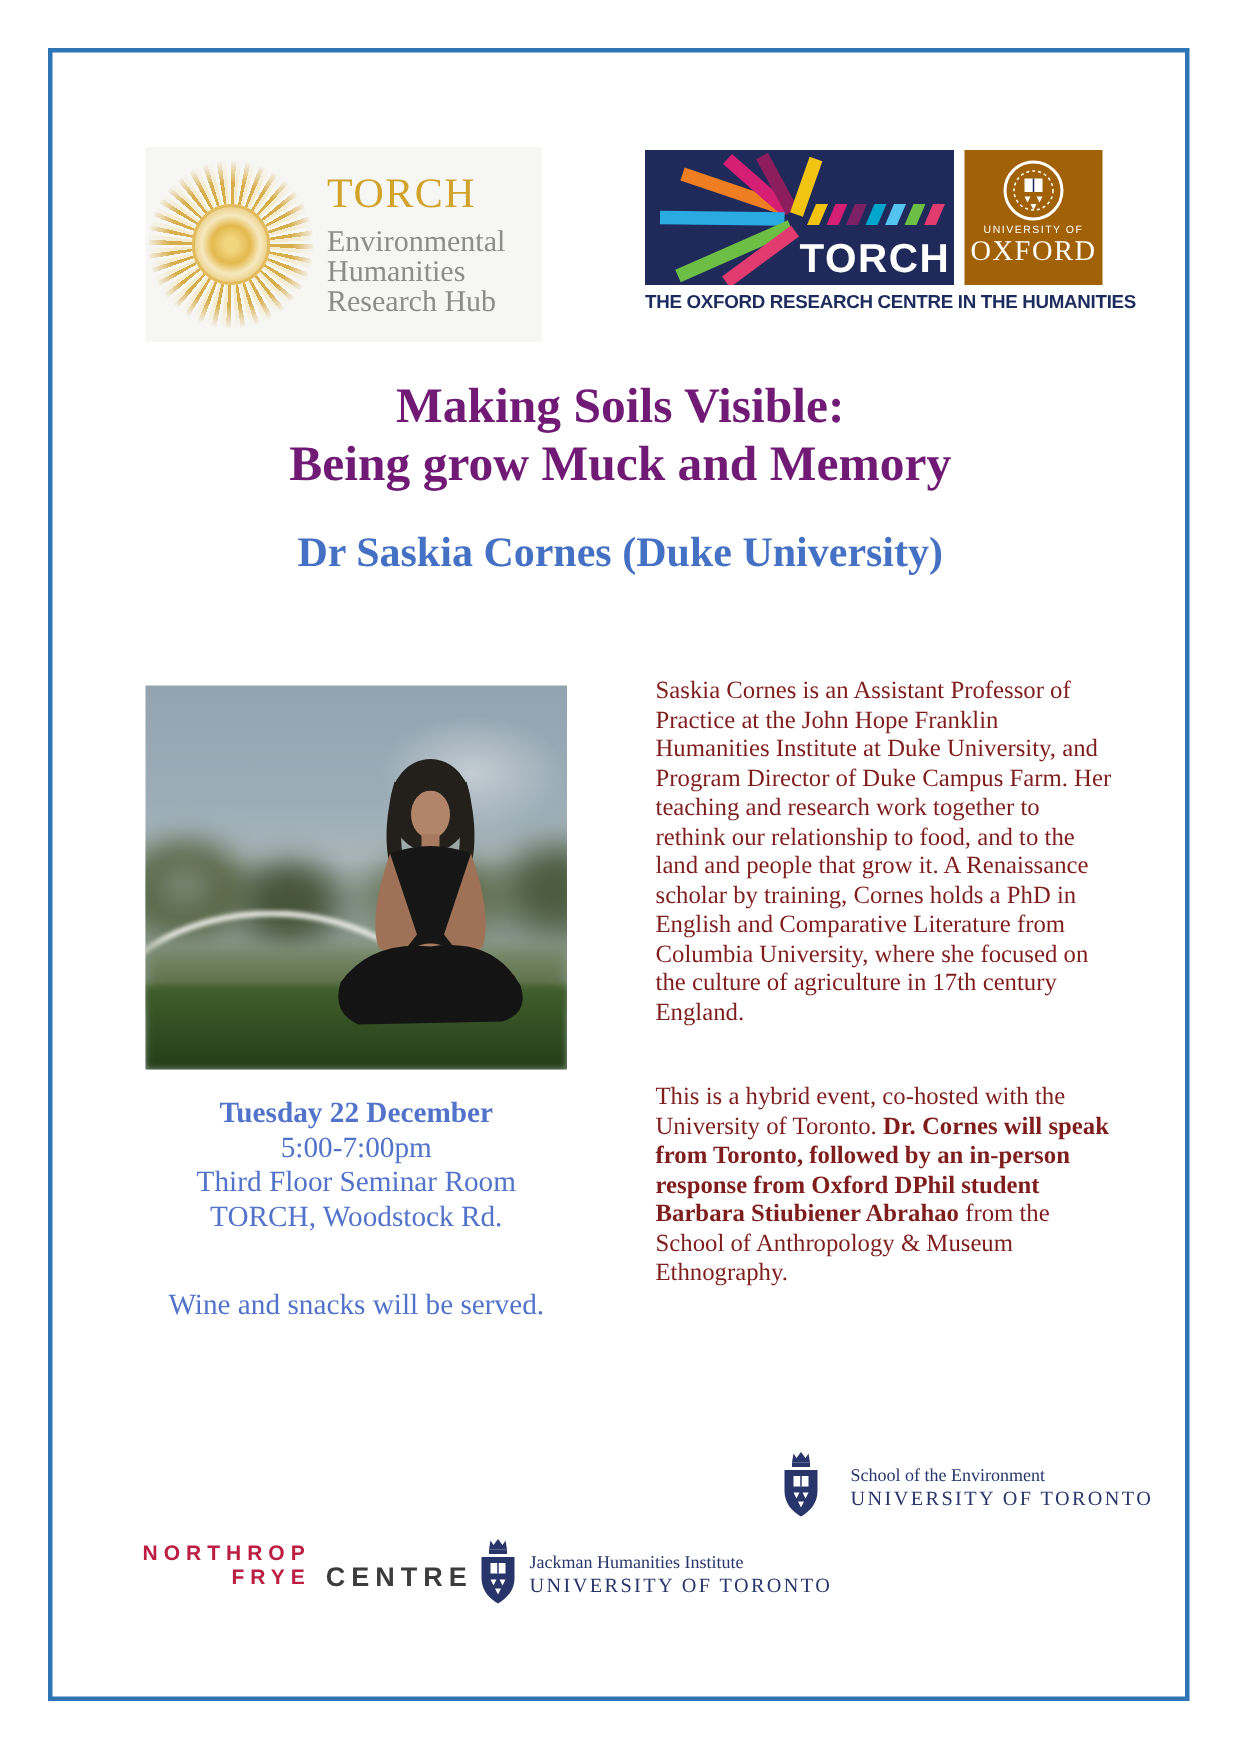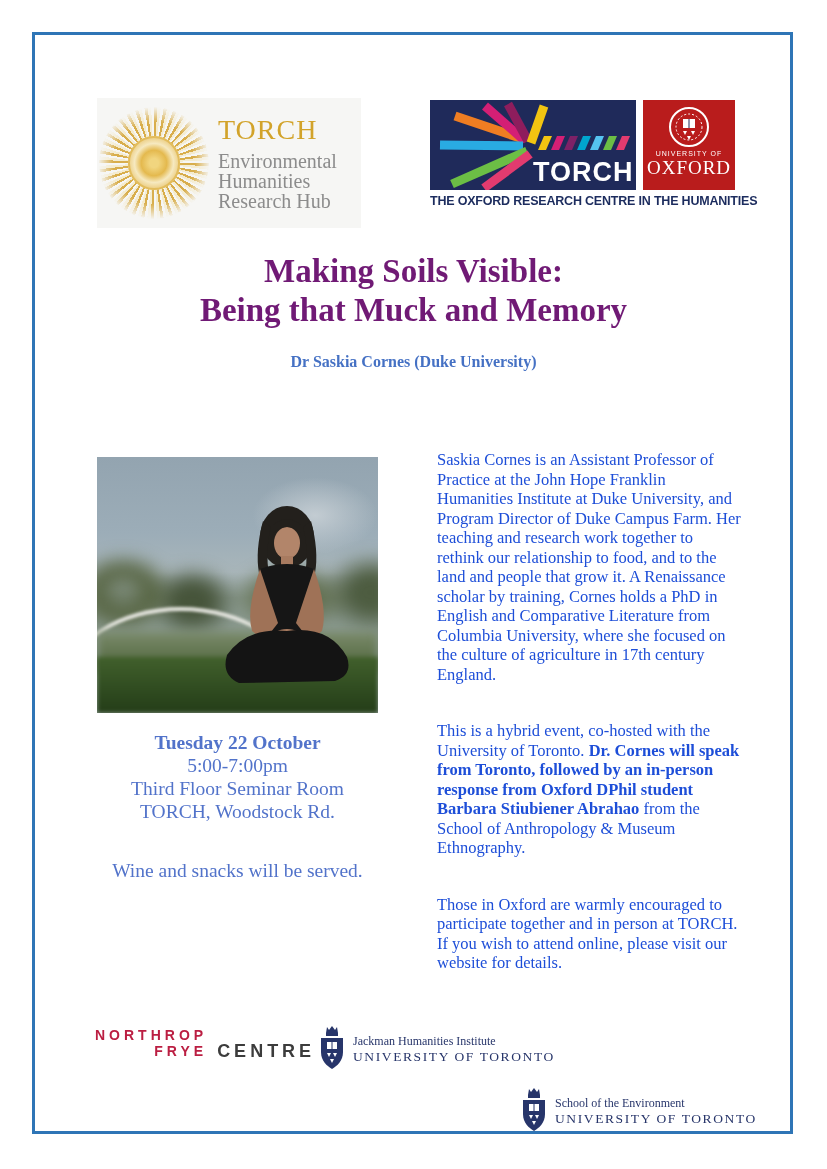--- a/index.html
+++ b/index.html
@@ -35,38 +35,38 @@
   }
   .ehr-sub div{font-size:20px;line-height:20px;color:#8c8c8c;}
   
   .torch-box{
     position:absolute;left:430px;top:100px;width:206px;height:90px;
     background:#1f2a5a;
   }
   .torch-box svg{display:block;}
   .oxford-box{
     position:absolute;left:643px;top:100px;width:92px;height:90px;
-    background:#b91c1c;color:#fff;text-align:center;
+    background:#a16207;color:#fff;text-align:center;
   }
   .ox-crest{margin:5px auto 0;display:block;}
   .ox-l1{font-family:"Liberation Sans",sans-serif;font-size:7px;letter-spacing:1px;margin-top:1px;}
   .ox-l2{font-size:19px;letter-spacing:1px;margin-top:0px;}
   .torch-tagline{
     position:absolute;left:430px;top:194px;width:307px;
     font-family:"Liberation Sans",sans-serif;font-weight:bold;font-size:12.5px;
     letter-spacing:-0.2px;color:#1c2c5e;white-space:nowrap;
   }
   
   .title{
     position:absolute;left:0;width:827px;top:252px;text-align:center;
     color:#701a75;font-weight:bold;font-size:33px;line-height:39px;
   }
   .speaker{
     position:absolute;left:0;width:827px;top:353px;text-align:center;
-    color:#4571c4;font-weight:bold;font-size:16px;
+    color:#4571c4;font-weight:bold;font-size:28px;
   }
   
   .photo{
     position:absolute;left:97px;top:457px;width:281px;height:256px;overflow:hidden;
     background:linear-gradient(180deg,#93a4b0 0%,#9cadb8 30%,#a9b6ba 45%,#8b9a90 55%);
   }
   .photo .skyglow{position:absolute;left:55%;top:8%;width:45%;height:30%;
     background:radial-gradient(ellipse,#c3ccd2 0%,rgba(195,204,210,0) 70%);}
   .photo .trees{position:absolute;left:-10px;top:95px;width:301px;height:90px;filter:blur(7px);
     background:
@@ -85,37 +85,37 @@
   
   .details{
     position:absolute;left:85px;top:731px;width:305px;text-align:center;
     color:#5273ca;font-size:19.5px;line-height:23px;
   }
   .details .d-date{font-weight:bold;}
   .details .d-note{margin-top:36px;}
   
   .bio{
     position:absolute;left:437px;top:450px;width:306px;
-    font-size:16.5px;line-height:19.5px;color:#1d4ed8;
+    font-size:16.5px;line-height:19.5px;color:#7f1d1d;
   }
   .bio p{margin:0 0 37px 0;}
   .bio .b{font-weight:bold;}
   
   .nf{
     position:absolute;left:95px;top:1027px;display:flex;align-items:flex-end;
     font-family:"Liberation Sans",sans-serif;font-weight:bold;
   }
   .nf-left{text-align:right;color:#bb1e42;font-size:14px;line-height:16px;letter-spacing:4px;}
   .nf-bar{width:2px;background:#9aa3b0;margin:0 5px 0 3px;}
   .nf-centre{align-self:flex-end;color:#3c3c3c;font-size:18px;letter-spacing:4px;line-height:16px;}
   .uoft{
     position:absolute;display:flex;align-items:center;color:#27356a;
   }
   .uoft.jackman{left:318px;top:1026px;}
-  .uoft.environment{left:520px;top:1088px;}
+  .uoft.environment{left:520px;top:968px;gap:12px;}
   .uoft svg{flex:0 0 auto;display:block;}
   .uoft .txt{margin-left:7px;line-height:1;}
   .uoft .dept{font-size:12px;margin-bottom:3px;}
   .uoft .univ{font-size:13.5px;letter-spacing:1.6px;white-space:nowrap;}
 </style>
 </head>
 <body>
 
 <div class="frame"></div>
 
@@ -163,21 +163,21 @@
     <polygon points="24,26 28,26 26,30" fill="#ffffff"></polygon>
     <polygon points="20,31 24,31 22,35" fill="#ffffff"></polygon>
   </svg>
   <div class="ox-l1">UNIVERSITY OF</div>
   <div class="ox-l2">OXFORD</div>
 </div>
 <div class="torch-tagline">THE OXFORD RESEARCH CENTRE IN THE HUMANITIES</div>
 
 <div class="title">
   <div>Making Soils Visible:</div>
-  <div>Being that Muck and Memory</div>
+  <div>Being grow Muck and Memory</div>
 </div>
 <div class="speaker">Dr Saskia Cornes (Duke University)</div>
 
 <div class="photo">
   <div class="skyglow"></div>
   <div class="trees"></div>
   <div class="hoop"></div>
   <div class="field"></div>
   <div class="grass"></div>
   <svg class="person" width="281" height="256" viewBox="0 0 281 256">
@@ -189,31 +189,30 @@
     <rect x="184" y="99" width="12" height="12" fill="#a87b60"></rect>
     <path d="M163,112 q27,-10 54,0 l6,60 q-33,10 -66,0 Z" fill="#161616"></path>
     <path d="M163,112 q-14,40 -8,62 l12,10 14,-18 Z" fill="#9f7257"></path>
     <path d="M217,112 q14,40 8,62 l-12,10 -14,-18 Z" fill="#9f7257"></path>
     <ellipse cx="190" cy="182" rx="16" ry="10" fill="#a87b60"></ellipse>
     <path d="M130,198 q20,-28 60,-24 q42,-6 60,26 q6,18 -12,24 l-96,2 q-18,-8 -12,-28 Z" fill="#141414"></path>
   </svg>
 </div>
 
 <div class="details">
-  <div class="d-date">Tuesday 22 October</div>
+  <div class="d-date">Tuesday 22 December</div>
   <div>5:00-7:00pm</div>
   <div>Third Floor Seminar Room</div>
   <div>TORCH, Woodstock Rd.</div>
   <div class="d-note">Wine and snacks will be served.</div>
 </div>
 
 <div class="bio">
   <p>Saskia Cornes is an Assistant Professor of Practice at the John Hope Franklin Humanities Institute at Duke University, and Program Director of Duke Campus Farm. Her teaching and research work together to rethink our relationship to food, and to the land and people that grow it. A Renaissance scholar by training, Cornes holds a PhD in English and Comparative Literature from Columbia University, where she focused on the culture of agriculture in 17th century England.</p>
   <p><span>This is a hybrid event, co-hosted with the University of Toronto. </span><span class="b">Dr. Cornes will speak from Toronto, followed by an in-person response from Oxford DPhil student Barbara Stiubiener Abrahao</span><span> from the School of Anthropology &amp; Museum Ethnography.</span></p>
-  <p>Those in Oxford are warmly encouraged to participate together and in person at TORCH. If you wish to attend online, please visit our website for details.</p>
 </div>
 
 <div class="nf">
   <div class="nf-left">
     <div>NORTHROP</div>
     <div>FRYE</div>
   </div>
   <div class="nf-bar"></div>
   <div class="nf-centre">CENTRE</div>
 </div>

